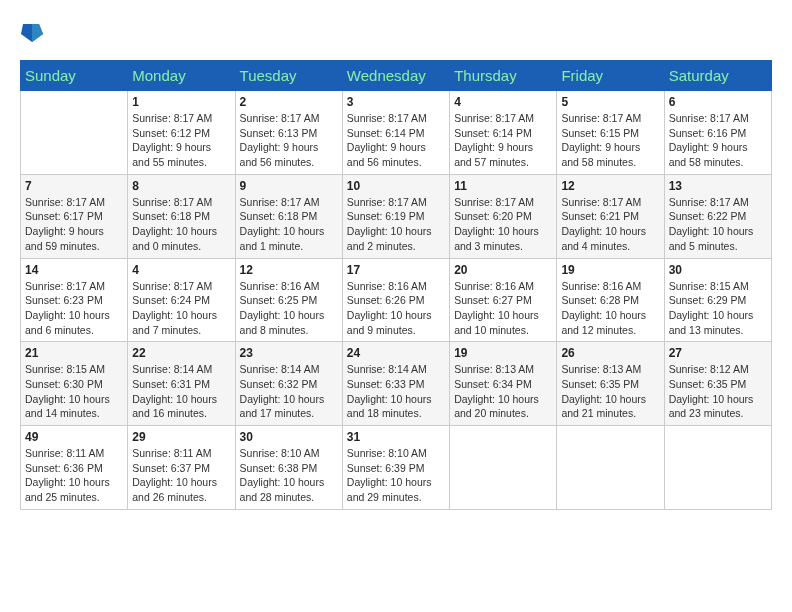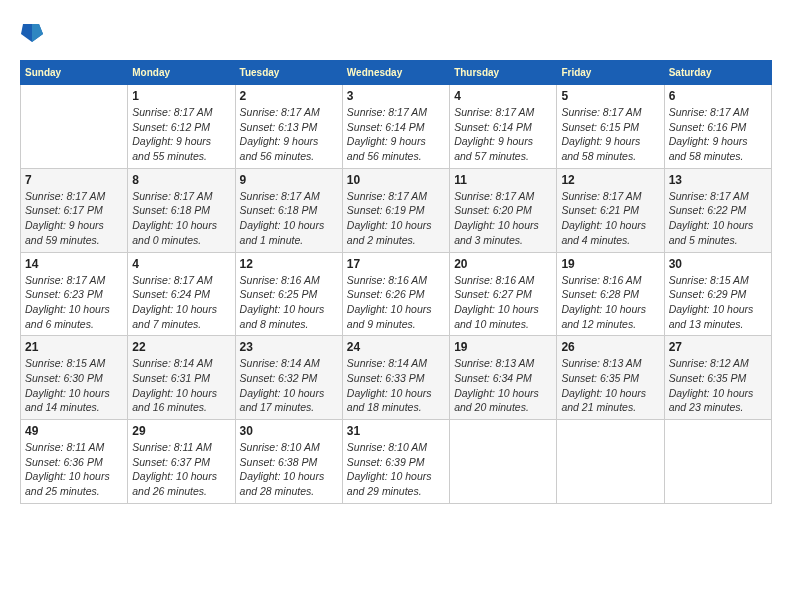--- a/index.html
+++ b/index.html
@@ -40,25 +40,25 @@
       font-size: 16px;
       color: #555;
     }
     table {
       width: 100%;
       border-collapse: collapse;
       font-size: 11px;
     }
     thead tr th {
       background-color: #1a5fb4;
-      color: #fef9c3;
+      color: #86efac;
       padding: 6px 4px;
       text-align: left;
-      font-size: 10px;
-      font-weight: bold;
+      font-size: 15px;
+      font-weight: normal;
       border: 1px solid #1a5fb4;
     }
     tbody tr td {
       border: 1px solid #ccc;
       padding: 4px 4px;
       vertical-align: top;
       width: 107px;
       min-height: 60px;
       background: #fff;
     }
@@ -68,21 +68,20 @@
     .day-number {
       font-weight: bold;
       font-size: 12px;
       margin-bottom: 2px;
       color: #222;
     }
     .day-info {
       font-size: 10.5px;
       color: #333;
       line-height: 1.4;
-      font-style: italic;
     }
     .empty-cell { background: #fff !important; }
   </style>
 </head>
 <body>
 
 <div class="header">
   <div class="logo">
     <div class="logo-text">
       <span class="logo-general"></span>

